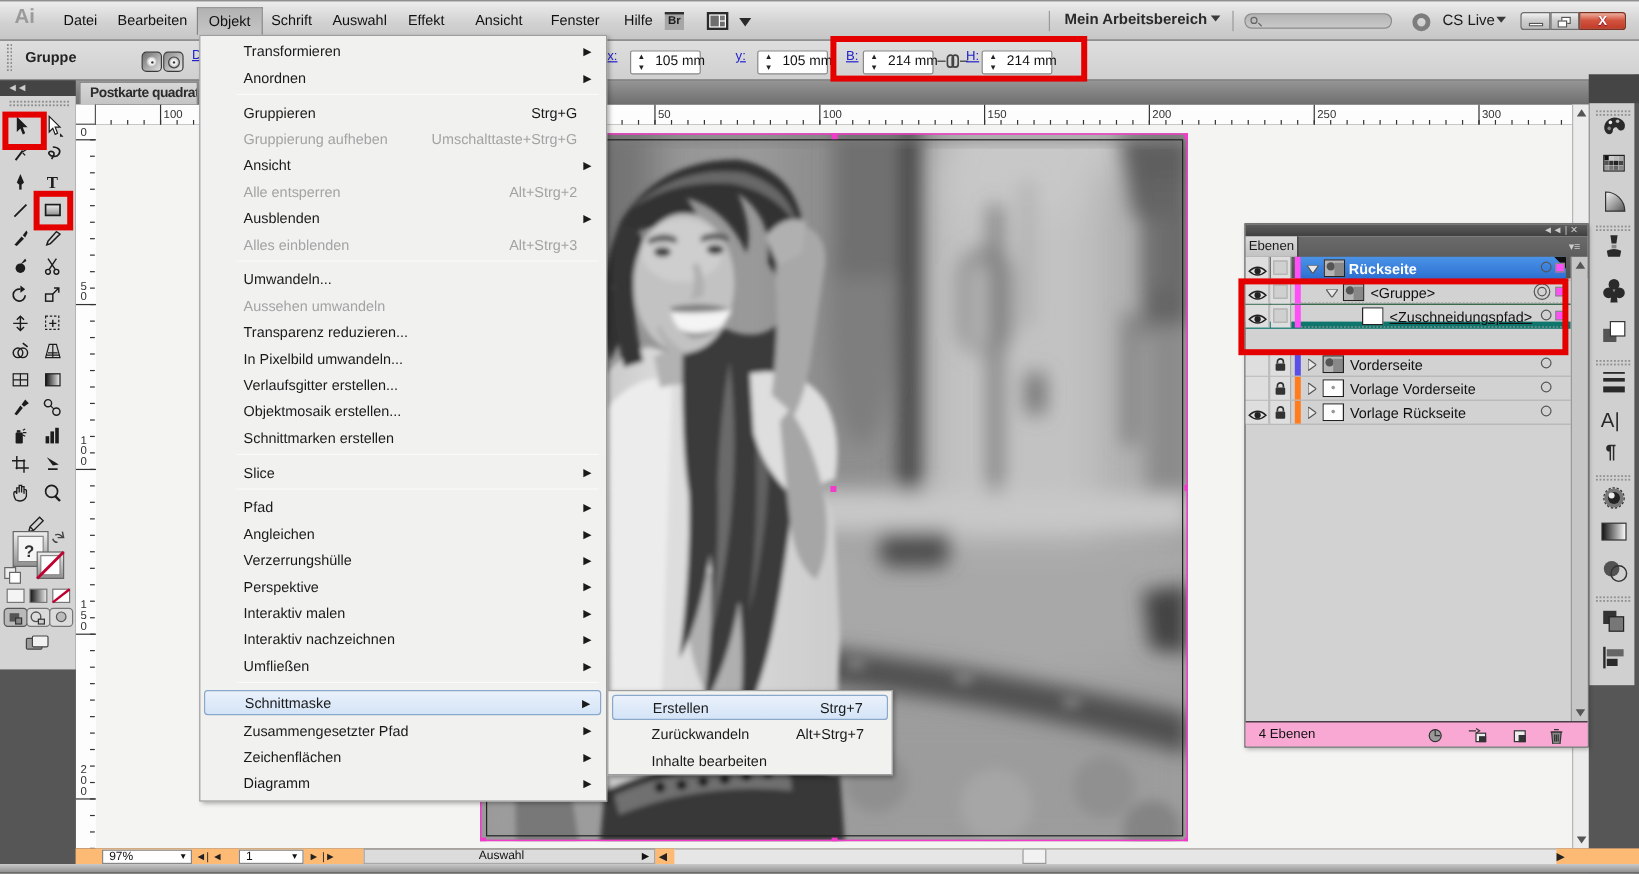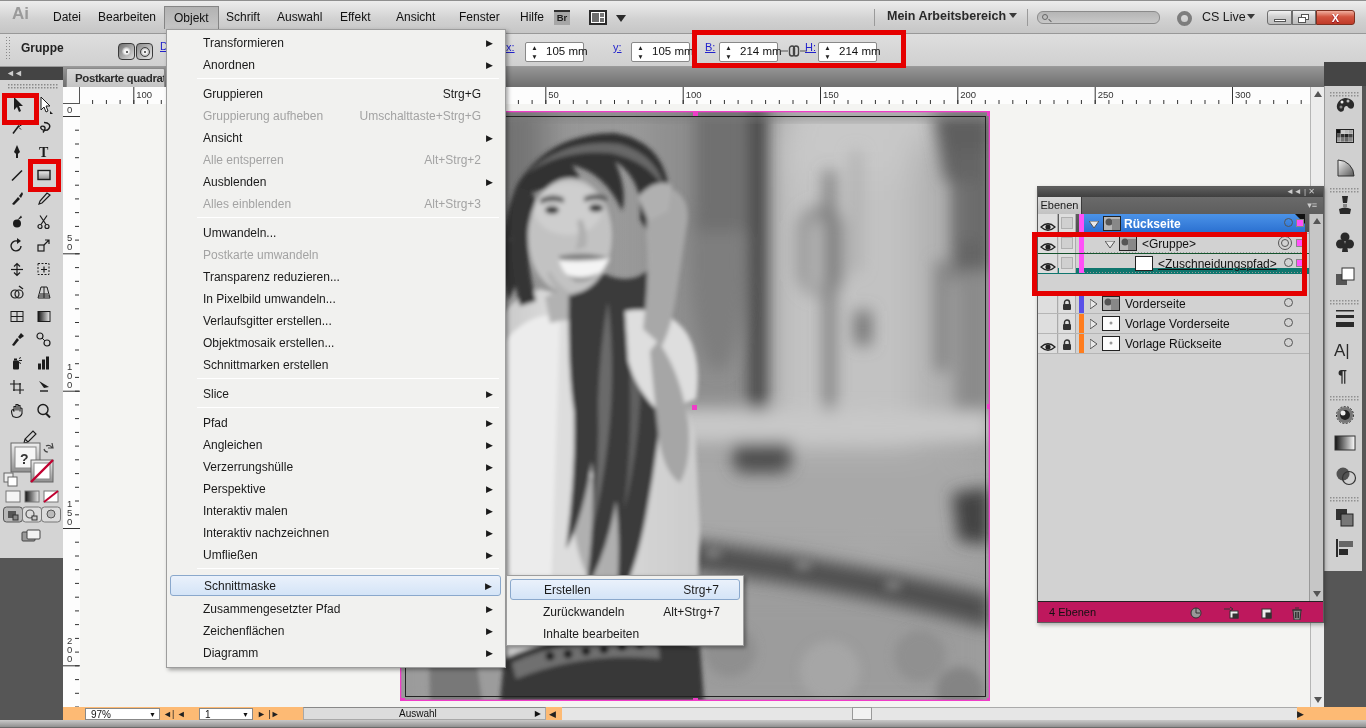--- a/index.html
+++ b/index.html
@@ -951,21 +951,21 @@
           <circle cx="9" cy="7" r="1.5" fill="#999"></circle>
           <rect x="0.5" y="0.5" width="17" height="14" fill="none" stroke="#222"></rect>
         </svg>
 <span class="abs" style="left:87px;top:3px;color:#111;font-size:12px;">Vorlage Rückseite</span>
 <div class="abs" style="left:246px;top:4px;width:9px;height:9px;border:1.5px solid #555;border-radius:50%;"></div>
 </div>
 <div class="abs" style="left:271px;top:27px;width:14px;height:387px;background:#c6c6c6;border-left:1px solid #999;">
         <div class="abs" style="left:3px;top:4px;width:0;height:0;border-left:4px solid transparent;border-right:4px solid transparent;border-bottom:6px solid #555;"></div>
         <div class="abs" style="left:3px;bottom:4px;width:0;height:0;border-left:4px solid transparent;border-right:4px solid transparent;border-top:6px solid #555;"></div>
       </div>
-<div class="abs" style="left:0;top:414px;width:285px;height:21px;background:#be185d;border-top:1px solid #222;font-size:11px;color:#111;">
+<div class="abs" style="left:0;top:414px;width:285px;height:21px;background:#f9a8d4;border-top:1px solid #222;font-size:11px;color:#111;">
         <span class="abs" style="left:11px;top:4px;">4 Ebenen</span>
         <svg class="abs" style="left:148px;top:3px;" width="130" height="15">
           <g stroke="#333" fill="none">
             <circle cx="10" cy="8" r="5" fill="#999"></circle>
             <path d="M10 3 L10 8 L14 8"></path>
             <path d="M38 4 l6 0 M44 2 l3 2 l-3 2" stroke-width="1"></path>
             <rect x="44" y="6" width="8" height="7" fill="#eee"></rect>
             <rect x="47" y="9" width="5" height="4" fill="#333"></rect>
             <rect x="76" y="4" width="9" height="9" fill="#eee"></rect>
             <rect x="80" y="8" width="5" height="5" fill="#333"></rect>
@@ -1010,21 +1010,21 @@
       </div>
     <div class="mi dis" style="top:163px;">
         <span class="lbl">Alles einblenden</span>
         <span class="sc">Alt+Strg+3</span>
       </div>
     <div class="msep" style="top:187px;"></div>
     <div class="mi" style="top:192px;">
         <span class="lbl">Umwandeln...</span>
       </div>
     <div class="mi dis" style="top:214px;">
-        <span class="lbl">Postkarte umwandeln</span>
+        <span class="lbl">Aussehen umwandeln</span>
       </div>
     <div class="mi" style="top:236px;">
         <span class="lbl">Transparenz reduzieren...</span>
       </div>
     <div class="mi" style="top:258px;">
         <span class="lbl">In Pixelbild umwandeln...</span>
       </div>
     <div class="mi" style="top:280px;">
         <span class="lbl">Verlaufsgitter erstellen...</span>
       </div>

